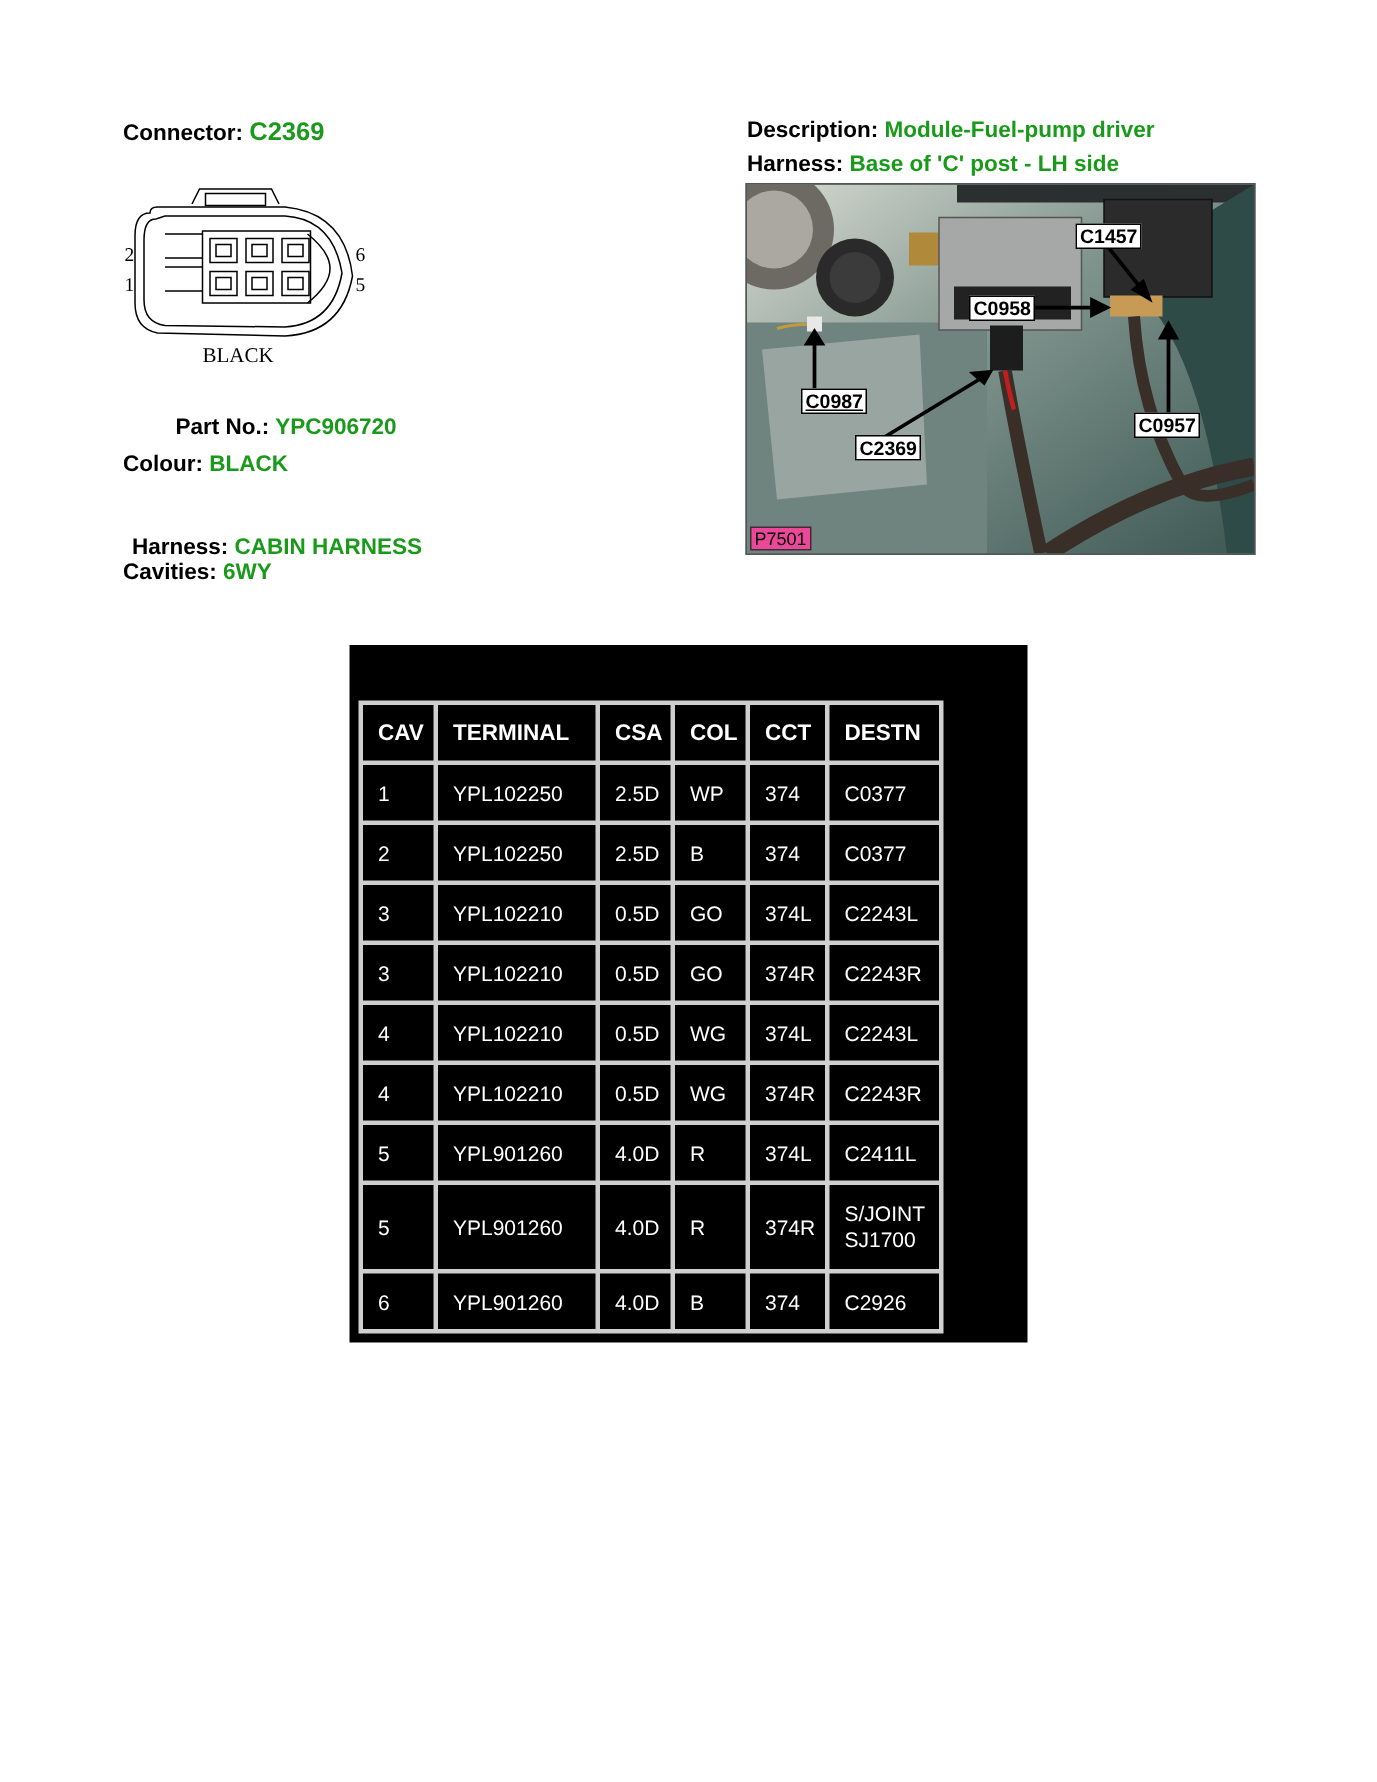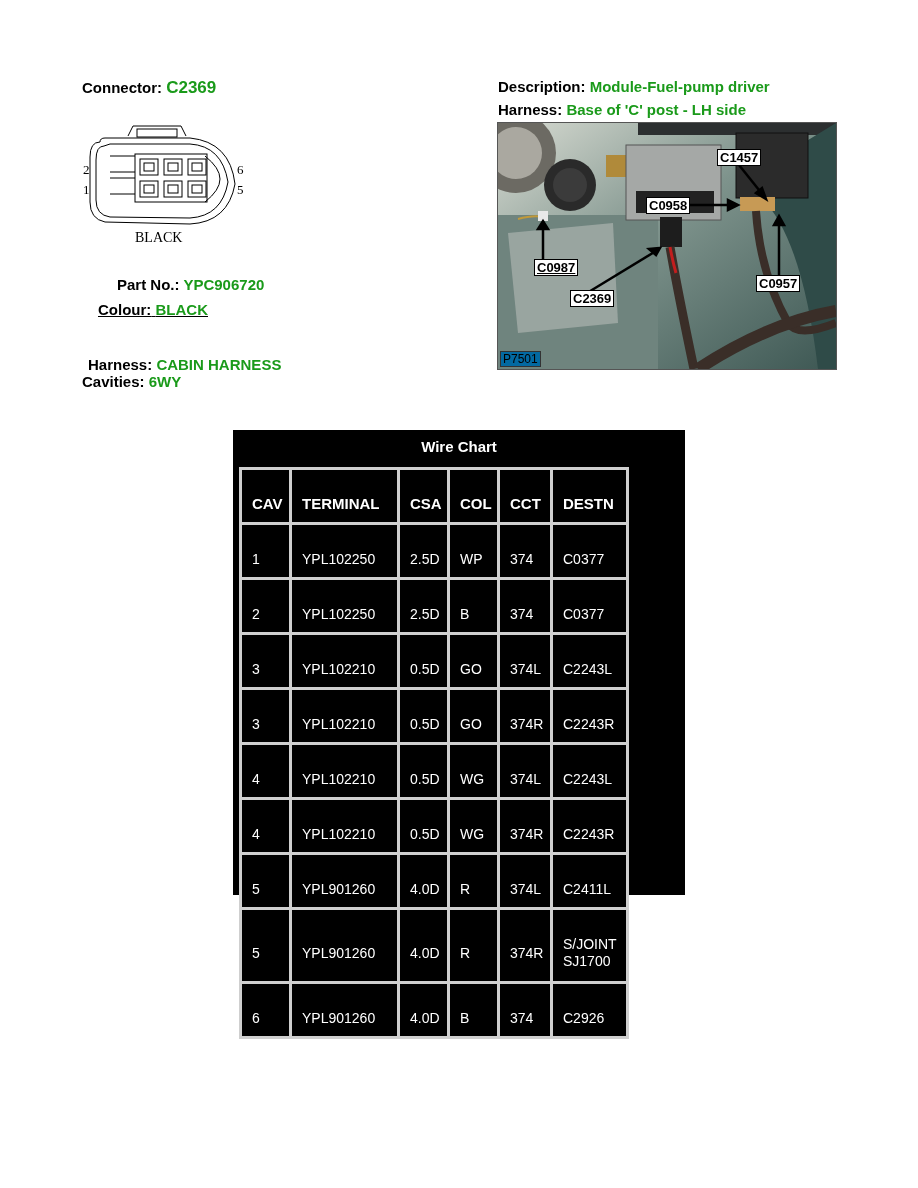--- a/index.html
+++ b/index.html
@@ -11,31 +11,31 @@
     .lbl.big .v { font-size:17px; }
 
     
     #conn { position:absolute; left:80px; top:122px; width:170px; height:130px; }
 
     
     #photo { position:absolute; left:497px; top:122px; width:338px; height:246px;
              border:1px solid #555; overflow:hidden; background:#4f6b66; }
     .tag { position:absolute; background:#fff; color:#000; font-weight:bold; font-size:13px;
            padding:0 2px; line-height:15px; border:1px solid #000; }
-    .ptag { position:absolute; left:2px; bottom:2px; background:#0369a1; color:#000; font-size:12px;
+    .ptag { position:absolute; left:2px; bottom:2px; background:#ec4899; color:#000; font-size:12px;
             padding:0 2px; line-height:14px; border:1px solid #333; }
 
     
     #chart { position:absolute; left:233px; top:430px; width:452px; height:465px; background:#000; }
     #chart .title { color:#fff; font-weight:bold; font-size:15px; text-align:center;
                     height:35px; line-height:33px; }
     #chart table { position:absolute; left:6px; top:37px; border-collapse:separate; border-spacing:3px 3px;
                    background:#cfcfcf; }
     #chart td, #chart th { background:#000; color:#fff; font-size:14px; text-align:left;
-                           padding:15px 0 0 10px; font-weight:normal; }
+                           padding:0 0 0 10px; font-weight:normal; }
     #chart th { font-weight:bold; font-size:15px; height:37px; }
     #chart td { height:37px; }
     #chart tr.tall td { height:56px; }
   </style>
 </head>
 <body>
 
 <div class="lbl big" style="left:82px; top:78px;text-align:center;">
   <span class="k">Connector:</span>
   <span class="v">C2369</span>
@@ -72,21 +72,21 @@
   <span style="position:absolute; left:3px; top:60px; font-family:'Liberation Serif',serif; font-size:13px;">1</span>
   <span style="position:absolute; left:157px; top:40px; font-family:'Liberation Serif',serif; font-size:13px;">6</span>
   <span style="position:absolute; left:157px; top:60px; font-family:'Liberation Serif',serif; font-size:13px;">5</span>
   <span style="position:absolute; left:55px; top:108px; font-family:'Liberation Serif',serif; font-size:14px;">BLACK</span>
 </div>
 
 <div class="lbl" style="left:82px; top:276px;margin-left:35px;">
   <span class="k">Part No.:</span>
   <span class="v">YPC906720</span>
 </div>
-<div class="lbl" style="left:98px; top:301px;text-decoration:underline;">
+<div class="lbl" style="left:82px; top:301px;">
   <span class="k">Colour:</span>
   <span class="v">BLACK</span>
 </div>
 <div class="lbl" style="left:82px; top:326px;margin-top:47px;">
   <span class="k">Cavities:</span>
   <span class="v">6WY</span>
 </div>
 <div class="lbl" style="left:88px; top:356px;">
   <span class="k">Harness:</span>
   <span class="v">CABIN HARNESS</span>
@@ -147,21 +147,20 @@
   </svg>
   <span class="tag" style="left:219px; top:26px;">C1457</span>
   <span class="tag" style="left:148px; top:74px;">C0958</span>
   <span class="tag" style="left:36px; top:136px;text-decoration:underline;">C0987</span>
   <span class="tag" style="left:72px; top:167px;">C2369</span>
   <span class="tag" style="left:258px; top:152px;text-align:center;">C0957</span>
   <span class="ptag">P7501</span>
 </div>
 
 <div id="chart">
-  <div class="title">Wire Chart</div>
   <table>
     <colgroup>
       <col style="width:47px">
         <col style="width:105px">
         <col style="width:47px">
       <col style="width:47px">
         <col style="width:50px">
         <col style="width:73px">
     </colgroup>
     <thead>

